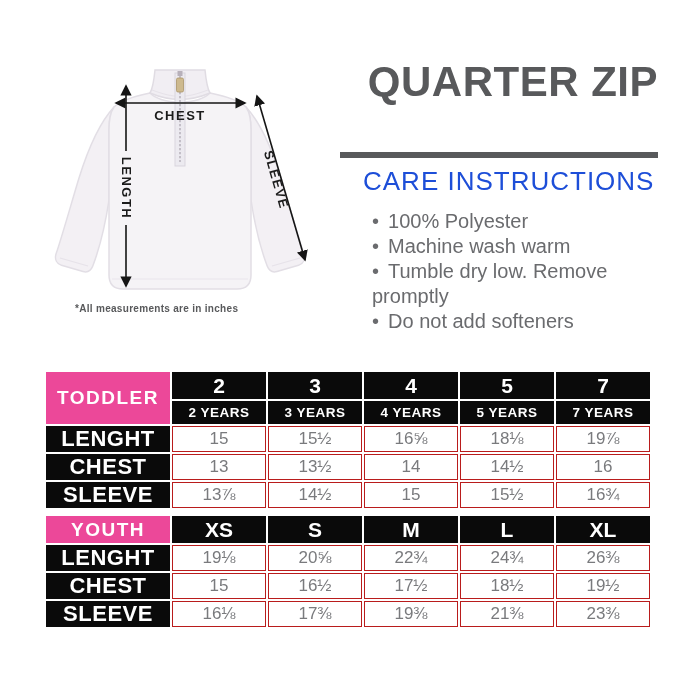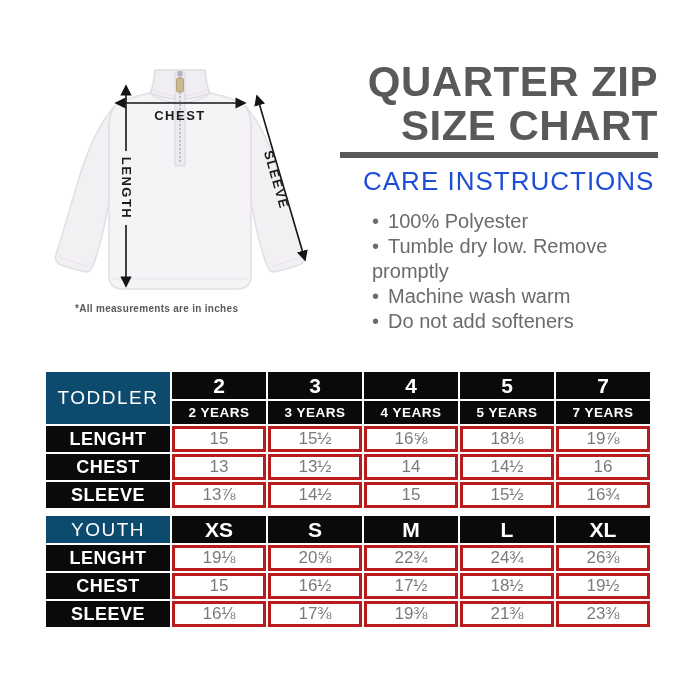--- a/index.html
+++ b/index.html
@@ -45,29 +45,29 @@
     position: absolute; left: 44px;
     border-collapse: separate; border-spacing: 2px;
     table-layout: fixed;
   }
   table.toddler { top: 370px; }
   table.youth   { top: 514px; }
   .size-table col.c-label { width: 124px; }
   .size-table col.c-val   { width: 94px;  }
   .size-table th, .size-table td { text-align: center; vertical-align: middle; padding: 0; }
   th.blue-cell {
-    background: #0c4a6e; color: #ffffff;
-    font-size: 19px; font-weight: normal; letter-spacing: 1.5px;
+    background: #ec4899; color: #ffffff;
+    font-size: 19px; font-weight: bold; letter-spacing: 1.5px;
   }
   th.black-cell { background: #0a0a0a; color: #ffffff; }
   th.size-head  { font-size: 21px; font-weight: bold; height: 27px; }
   th.sub-head   { font-size: 13.5px; font-weight: bold; letter-spacing: 0.5px; height: 23px; }
-  th.row-label  { font-size: 18px; font-weight: bold; letter-spacing: 0.5px; height: 25px; }
+  th.row-label  { font-size: 22px; font-weight: bold; letter-spacing: 0.5px; height: 25px; }
   td.val-cell {
-    background: #ffffff; border: 3px solid #b91c1c;
+    background: #ffffff; border: 1px solid #b91c1c;
     color: #797a7d; font-size: 17px; height: 25px;
   }
 </style>
 </head>
 <body>
 
 <div class="canvas">
 
   <svg class="garment-svg" width="300" height="258" viewBox="0 0 300 258" xmlns="http://www.w3.org/2000/svg">
     <defs>
@@ -114,29 +114,28 @@
     <g>
       <line x1="227" y1="48" x2="275" y2="212" stroke="#151515" stroke-width="1.6" marker-start="url(#ah)" marker-end="url(#ah)"></line>
       <text x="242" y="133" text-anchor="middle" transform="rotate(74 242 133)" font-family="Liberation Sans, DejaVu Sans, sans-serif" font-size="13" font-weight="bold" letter-spacing="1.5" fill="#1b1b1b">SLEEVE</text>
     </g>
   </svg>
 
   <div class="measure-note">*All measurements are in inches</div>
 
   <div class="title-block">
     <div>QUARTER ZIP</div>
-    <div>SIZE CHART</div>
   </div>
   <div class="title-bar"></div>
 
   <div class="care-heading">CARE INSTRUCTIONS</div>
   <ul class="care-list">
     <li>100% Polyester</li>
+    <li>Machine wash warm</li>
     <li>Tumble dry low. Remove promptly</li>
-    <li>Machine wash warm</li>
     <li>Do not add softeners</li>
   </ul>
 
   <table class="size-table toddler">
     <colgroup>
       <col class="c-label">
         <col class="c-val">
         <col class="c-val">
         <col class="c-val">
         <col class="c-val">

